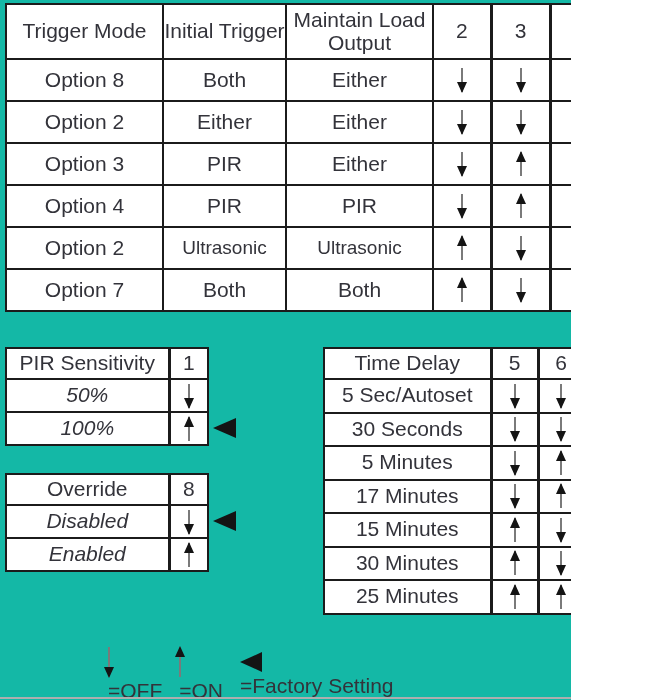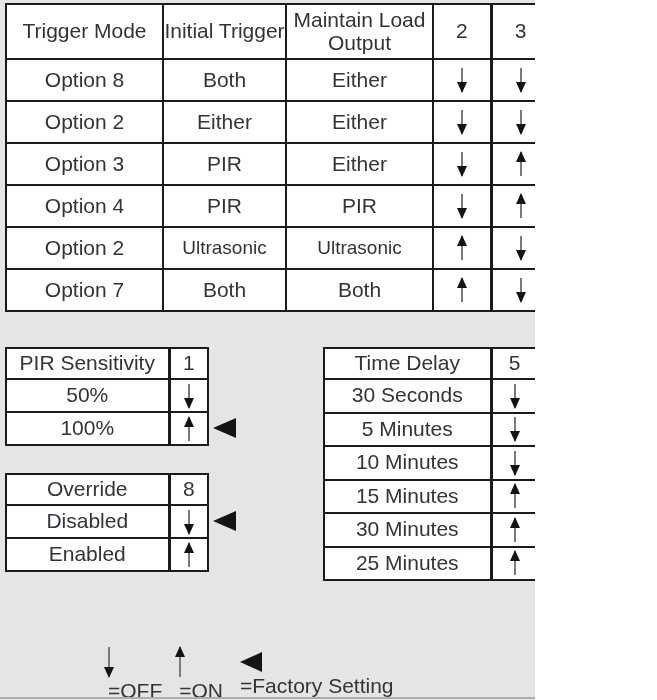--- a/index.html
+++ b/index.html
@@ -1,34 +1,34 @@
 <!DOCTYPE html>
 <html><head>
 <meta charset="utf-8">
 <style>
   html,body{margin:0;padding:0;background:#ffffff;}
   .page{
-    position:relative;width:535px;height:700px;background:#e5e5e5;
-    font-family:"Liberation Sans", sans-serif;color:#33333a;overflow:hidden;
+    position:relative;width:535px;height:700px;background:#14b8a6;
+    font-family:"Liberation Sans", sans-serif;color:#33333a;overflow:hidden;padding-left:36px;
   }
   table{border-collapse:collapse;table-layout:fixed;position:absolute;background:#fff;}
   td,th{
     border:2px solid #1b1b1b;text-align:center;vertical-align:middle;
     padding:0;font-weight:normal;font-size:21px;line-height:1.08;color:#33333a;
     overflow:hidden;
   }
   
   .t-trigger{left:5px;top:3px;width:600px;}
   .t-trigger tr.hdr{height:55px;}
   .t-trigger tr.row{height:42px;}
   
   .t-pir{left:5px;top:347px;width:202px;}
   .t-override{left:5px;top:473px;width:202px;}
   .t-pir tr.hdr,.t-override tr.hdr{height:31px;margin-top:6px;}
-  .t-pir tr.row,.t-override tr.row{height:33px;}
+  .t-pir tr.row,.t-override tr.row{height:33px;font-style:italic;}
   
   .t-delay{left:323px;top:347px;width:304px;}
   .t-delay tr.hdr{height:31px;}
   .t-delay tr.row{height:33.5px;}
   
   .sw + .sw{border-left:3px solid #1b1b1b;}
   td.swb,th.swb{border-left:3px solid #1b1b1b;}
   
   .arrow{position:relative;display:inline-block;width:2px;height:24px;background:#7a7a7a;vertical-align:middle;}
   .arrow::after{content:"";position:absolute;left:50%;transform:translateX(-50%);
@@ -178,33 +178,39 @@
         <col style="width:44px">
     </colgroup>
     <tbody>
         <tr class="hdr">
       <th>Time Delay</th>
       <th class="sw swb">5</th>
       <th class="sw">6</th>
       <th class="sw">7</th>
     </tr>
     <tr class="row">
+      <td>5 Sec/Autoset</td>
+      <td class="sw swb"><span class="arrow" data-dir="down"></span></td>
+      <td class="sw"><span class="arrow" data-dir="down"></span></td>
+      <td class="sw"><span class="arrow" data-dir="down"></span></td>
+    </tr>
+    <tr class="row">
       <td>30 Seconds</td>
       <td class="sw swb"><span class="arrow" data-dir="down"></span></td>
       <td class="sw"><span class="arrow" data-dir="down"></span></td>
       <td class="sw"><span class="arrow" data-dir="up"></span></td>
     </tr>
     <tr class="row">
       <td>5 Minutes</td>
       <td class="sw swb"><span class="arrow" data-dir="down"></span></td>
       <td class="sw"><span class="arrow" data-dir="up"></span></td>
       <td class="sw"><span class="arrow" data-dir="down"></span></td>
     </tr>
     <tr class="row">
-      <td>10 Minutes</td>
+      <td>17 Minutes</td>
       <td class="sw swb"><span class="arrow" data-dir="down"></span></td>
       <td class="sw"><span class="arrow" data-dir="up"></span></td>
       <td class="sw"><span class="arrow" data-dir="up"></span></td>
     </tr>
     <tr class="row">
       <td>15 Minutes</td>
       <td class="sw swb"><span class="arrow" data-dir="up"></span></td>
       <td class="sw"><span class="arrow" data-dir="down"></span></td>
       <td class="sw"><span class="arrow" data-dir="down"></span></td>
     </tr>

